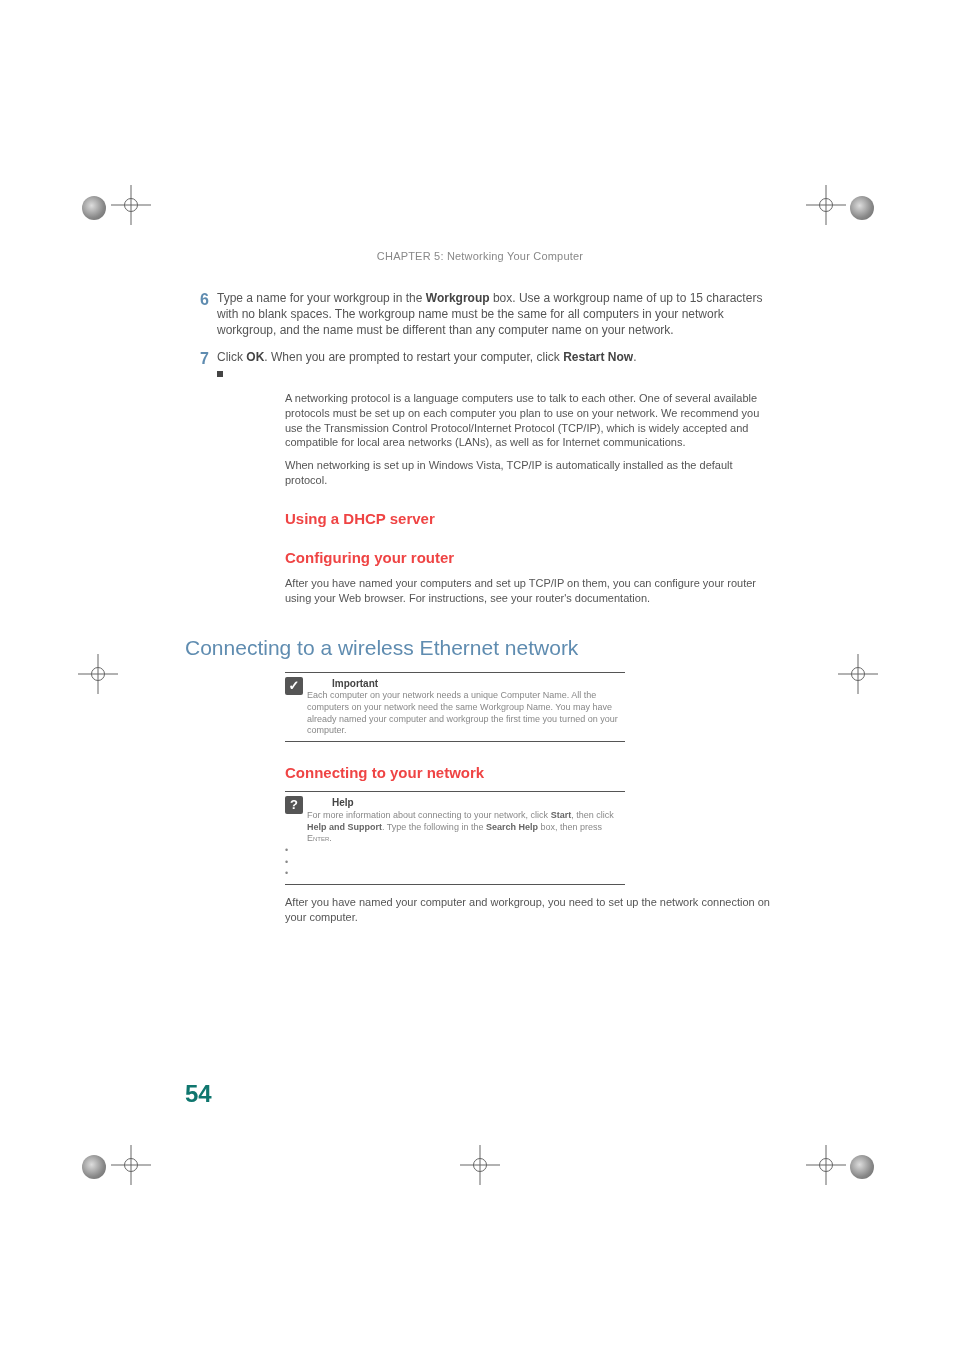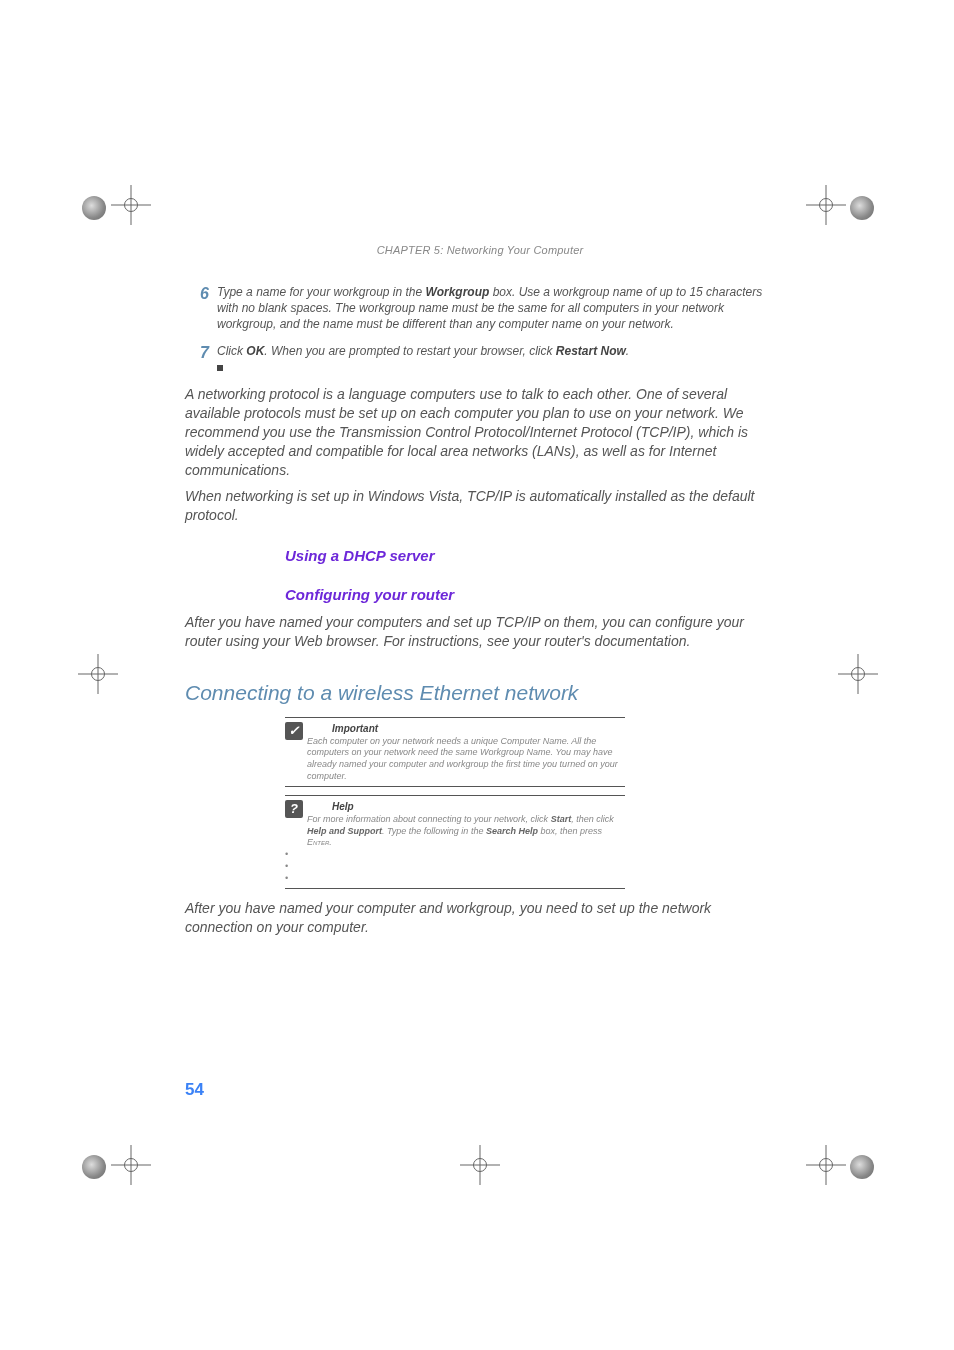--- a/index.html
+++ b/index.html
@@ -7,23 +7,22 @@
       width: 954px;
       height: 1350px;
       background: #fff;
       font-family: "Trebuchet MS", "Helvetica Neue", Arial, sans-serif;
       position: relative;
       color: #333;
     }
     .page {
       position: absolute;
       left: 185px;
-      top: 244px;
+      top: 250px;
       width: 590px;
-      font-style: italic;
     }
     .chapter-header {
       text-align: center;
       font-size: 11px;
       color: #888;
       margin-bottom: 28px;
       letter-spacing: 0.2px;
     }
     .step-row {
       display: flex;
@@ -56,30 +55,31 @@
     }
     .h1-blue {
       font-size: 21px;
       color: #5f8cb0;
       font-weight: 400;
       margin-top: 30px;
       margin-bottom: 12px;
       margin-left: 0;
     }
     .body-text {
-      font-size: 14px;
+      margin-left: 100px;
+      font-size: 11px;
       color: #555;
       line-height: 1.35;
       margin-bottom: 8px;
     }
     .h2-bold {
       margin-left: 100px;
       font-size: 15px;
       font-weight: bold;
-      color: #6d28d9;
+      color: #ef4444;
       margin-top: 22px;
       margin-bottom: 10px;
     }
     .callout {
       margin-left: 100px;
       margin-top: 6px;
       margin-bottom: 8px;
       width: 340px;
     }
     .callout-rule { border-top: 1px solid #555; margin-bottom: 4px; }
@@ -103,22 +103,22 @@
       vertical-align: top;
       margin-right: 4px;
       border-radius: 2px;
     }
     .callout-title { font-weight: bold; font-size: 10px; color: #444; padding-left: 25px; }
     .callout-header-line { display: flex; align-items: flex-start; }
     .page-number {
       position: absolute;
       left: 185px;
       top: 1080px;
-      font-size: 17px;
-      color: #3b82f6;
+      font-size: 24px;
+      color: #0f766e;
       font-weight: 600;
     }
     
     .reg-mark { position: absolute; }
     .reg-cross {
       position: absolute;
       width: 40px;
       height: 40px;
     }
     .reg-cross::before, .reg-cross::after {
@@ -183,21 +183,21 @@
   <div class="step-row">
     <div class="step-num">6</div>
     <div class="step-body">
       <span>Type a name for your workgroup in the </span><b>Workgroup</b><span> box. Use a workgroup name of up to 15 characters with no blank spaces. The workgroup name must be the same for all computers in your network workgroup, and the name must be different than any computer name on your network.</span>
     </div>
   </div>
 
   <div class="step-row">
     <div class="step-num">7</div>
     <div class="step-body">
-      <span>Click </span><b>OK</b><span>. When you are prompted to restart your browser, click </span><b>Restart Now</b><span>.</span>
+      <span>Click </span><b>OK</b><span>. When you are prompted to restart your computer, click </span><b>Restart Now</b><span>.</span>
       <div><span class="end-square"></span></div>
     </div>
   </div>
 
   <div class="body-text">A networking protocol is a language computers use to talk to each other. One of several available protocols must be set up on each computer you plan to use on your network. We recommend you use the Transmission Control Protocol/Internet Protocol (TCP/IP), which is widely accepted and compatible for local area networks (LANs), as well as for Internet communications.</div>
   <div class="body-text">When networking is set up in Windows Vista, TCP/IP is automatically installed as the default protocol.</div>
 
   <div class="h2-bold">Using a DHCP server</div>
 
   <div class="h2-bold">Configuring your router</div>
@@ -212,20 +212,21 @@
         <span class="callout-icon">✓</span>
         <div style="flex:1">
           <span class="callout-title">Important</span><br>
           <span>Each computer on your network needs a unique Computer Name. All the computers on your network need the same Workgroup Name. You may have already named your computer and workgroup the first time you turned on your computer.</span>
         </div>
       </div>
     </div>
     <div class="callout-rule-bottom"></div>
   </div>
 
+  <div class="h2-bold">Connecting to your network</div>
 
   <div class="callout">
     <div class="callout-rule"></div>
     <div class="callout-body">
       <div class="callout-header-line">
         <span class="callout-icon">?</span>
         <div style="flex:1">
           <span class="callout-title">Help</span><br>
           <span>For more information about connecting to your network, click </span><b>Start</b><span>, then click </span><b>Help and Support</b><span>. Type the following in the </span><b>Search Help</b><span> box, then press </span><span style="font-variant:small-caps">Enter</span><span>.</span>
         </div>

